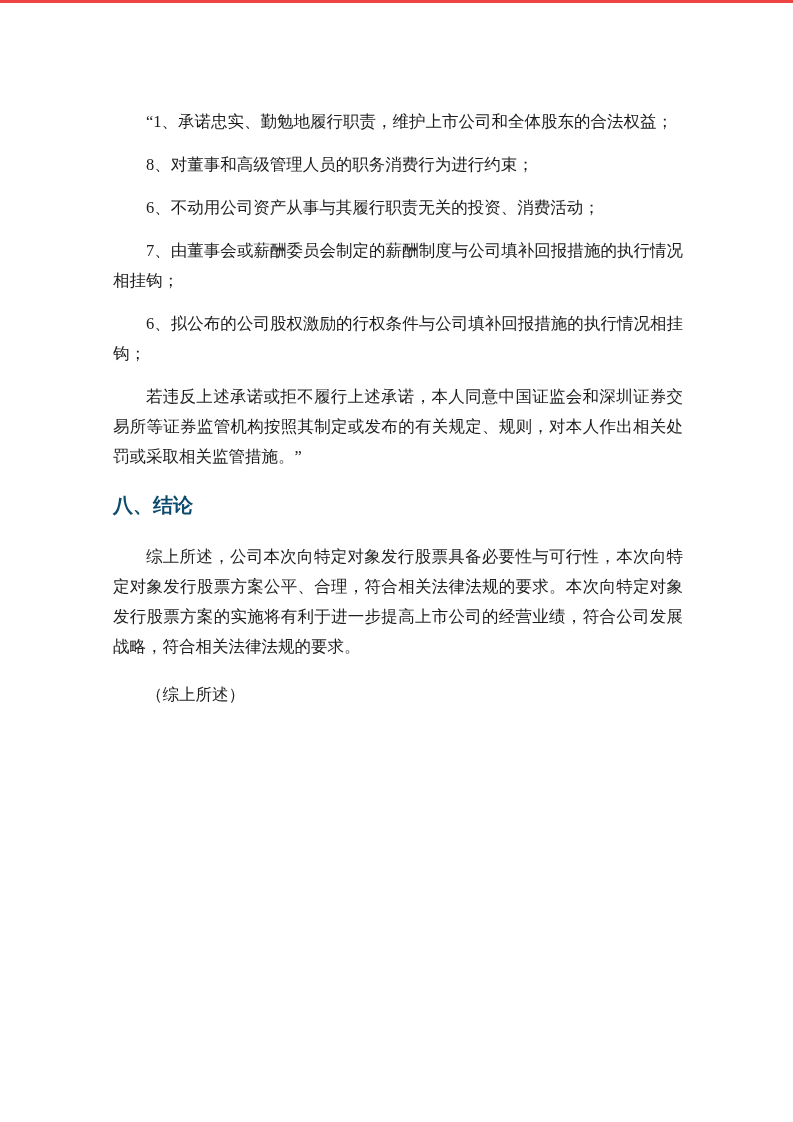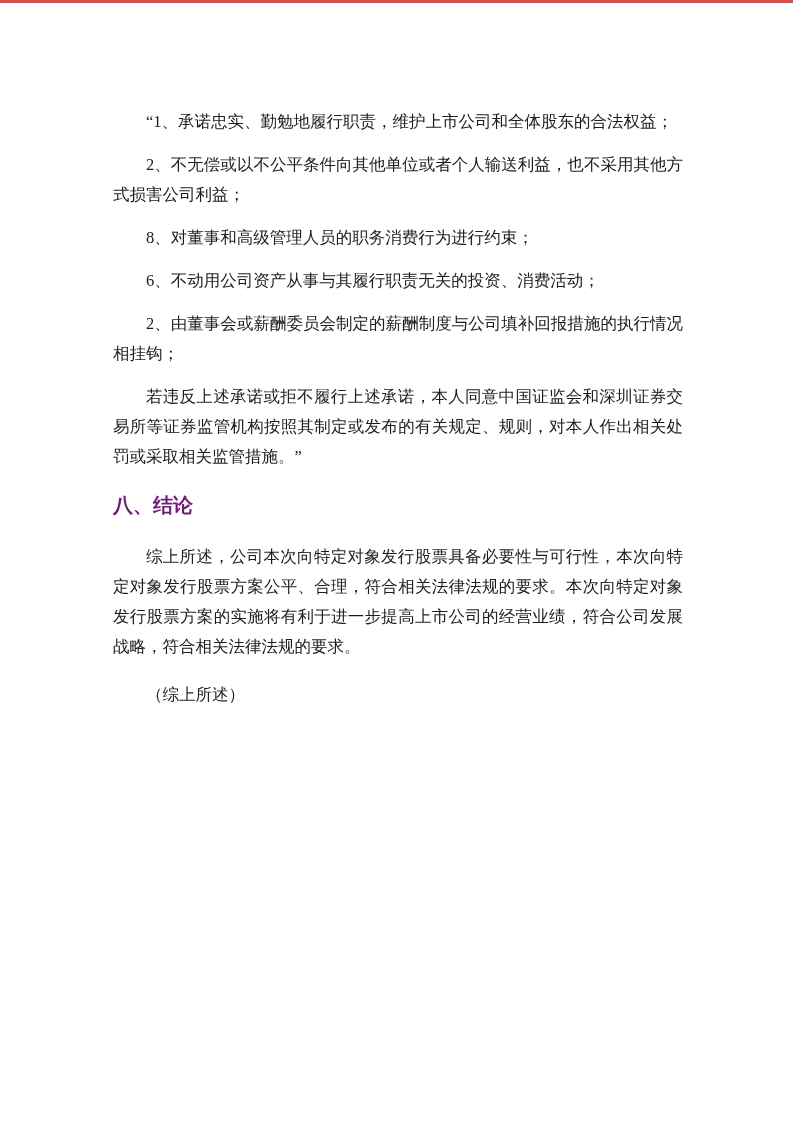--- a/index.html
+++ b/index.html
@@ -26,40 +26,40 @@
     font-size: 16.5px;
     line-height: 30px;
     text-align: justify;
     text-indent: 2em;
     margin: 0 0 13px 0;
     word-break: break-all;
   }
   h2.section-heading {
     font-family: "Liberation Sans", "DejaVu Sans", sans-serif;
     font-weight: bold;
-    color: #701a75;
+    color: #0c4a6e;
     font-size: 20px;
     line-height: 32px;
     margin: 17px 0 21px 0;
   }
   p.note-text {
     font-size: 16.5px;
     line-height: 30px;
     text-indent: 2em;
     margin: 18px 0 0 0;
   }
 </style>
 </head>
 <body>
 
 <div class="page">
   <div class="content">
     <p class="body-text">“1、承诺忠实、勤勉地履行职责，维护上市公司和全体股东的合法权益；</p>
-    <p class="body-text">2、不无偿或以不公平条件向其他单位或者个人输送利益，也不采用其他方式损害公司利益；</p>
     <p class="body-text">8、对董事和高级管理人员的职务消费行为进行约束；</p>
     <p class="body-text">6、不动用公司资产从事与其履行职责无关的投资、消费活动；</p>
-    <p class="body-text">2、由董事会或薪酬委员会制定的薪酬制度与公司填补回报措施的执行情况相挂钩；</p>
+    <p class="body-text">7、由董事会或薪酬委员会制定的薪酬制度与公司填补回报措施的执行情况相挂钩；</p>
+    <p class="body-text">6、拟公布的公司股权激励的行权条件与公司填补回报措施的执行情况相挂钩；</p>
     <p class="body-text">若违反上述承诺或拒不履行上述承诺，本人同意中国证监会和深圳证券交易所等证券监管机构按照其制定或发布的有关规定、规则，对本人作出相关处罚或采取相关监管措施。”</p>
     <h2 class="section-heading">八、结论</h2>
     <p class="body-text">综上所述，公司本次向特定对象发行股票具备必要性与可行性，本次向特定对象发行股票方案公平、合理，符合相关法律法规的要求。本次向特定对象发行股票方案的实施将有利于进一步提高上市公司的经营业绩，符合公司发展战略，符合相关法律法规的要求。</p>
     <p class="note-text">（综上所述）</p>
   </div>
 </div>
 
 </body></html>

